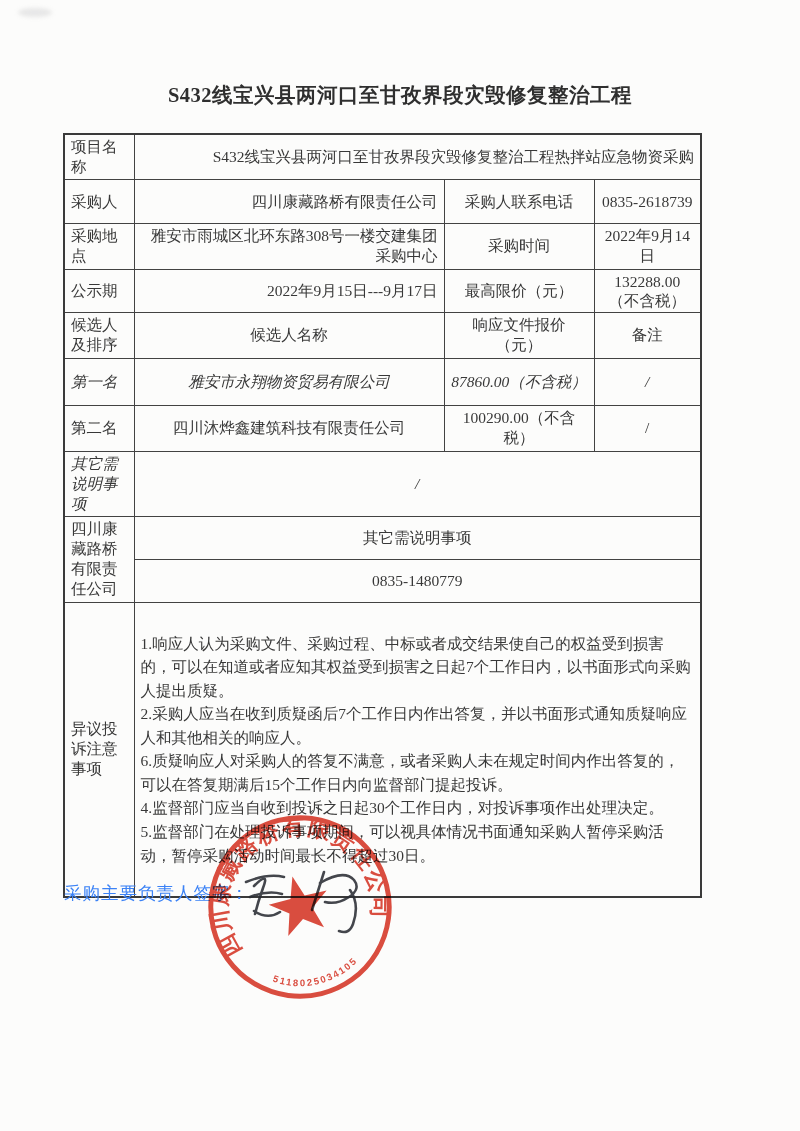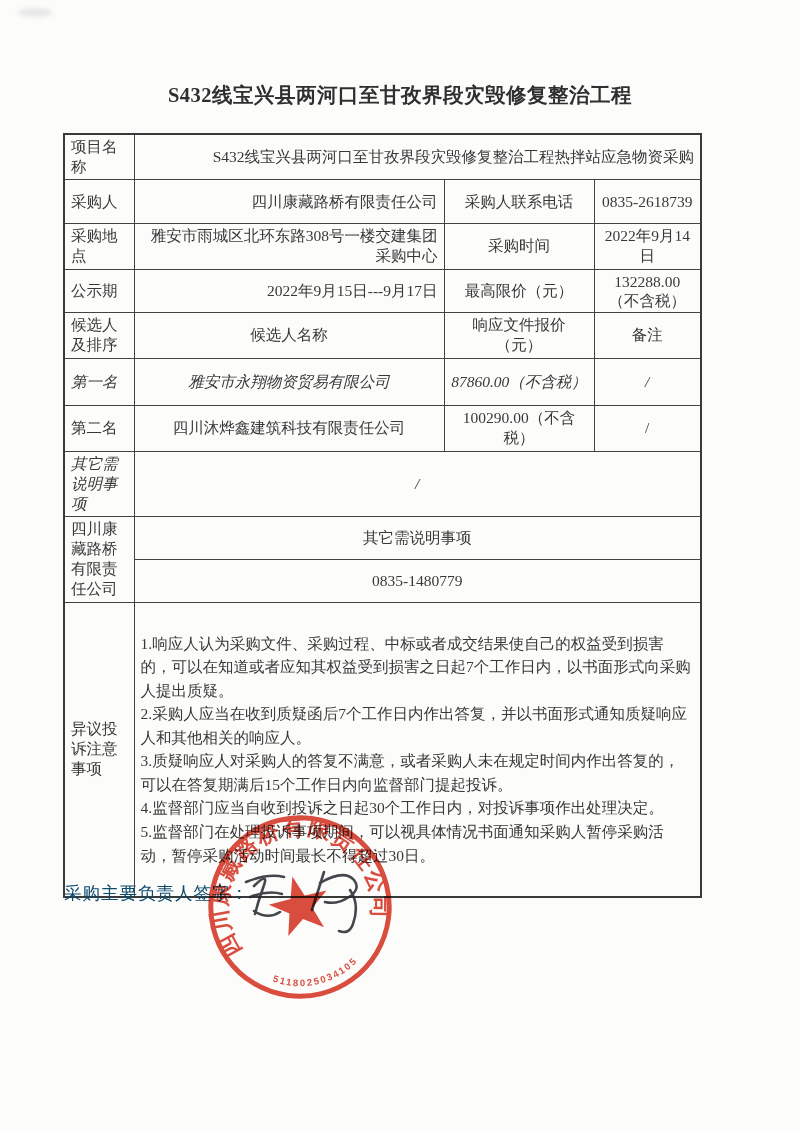--- a/index.html
+++ b/index.html
@@ -49,21 +49,21 @@
   tr.r7 td{ height:46px; }
   tr.r8 td{ height:47px;font-style:italic; }
   tr.r9a td{ height:38px; }
   tr.r9b td{ height:38px; }
   tr.r10 td{ height:295px; }
   .price2 div { line-height:1.25; text-align:center; }
   td.notices { vertical-align:middle; padding:10px 8px 14px 8px; }
   .notice-item { line-height:1.52; text-align:left; }
   .sig-row {
     position:absolute; left:64px; top:881px;
-    font-size:17.5px; color:#0c4a6e; letter-spacing:1px;
+    font-size:17.5px; color:#3b82f6; letter-spacing:1px;
   }
   .signature {
     position:absolute; left:232px; top:856px; width:180px; height:84px;
     pointer-events:none;
   }
   .stamp {
     position:absolute; left:205px; top:812px; width:190px; height:190px;
     transform:rotate(-14deg);
     opacity:.9;
     mix-blend-mode:multiply;
@@ -140,21 +140,21 @@
     <td class="center" colspan="3">其它需说明事项</td>
   </tr>
   <tr class="r9b">
     <td class="center" colspan="3">0835-1480779</td>
   </tr>
   <tr class="r10">
     <td class="lbl">异议投诉注意事项</td>
     <td class="notices" colspan="3">
       <div class="notice-item">1.响应人认为采购文件、采购过程、中标或者成交结果使自己的权益受到损害的，可以在知道或者应知其权益受到损害之日起7个工作日内，以书面形式向采购人提出质疑。</div>
       <div class="notice-item">2.采购人应当在收到质疑函后7个工作日内作出答复，并以书面形式通知质疑响应人和其他相关的响应人。</div>
-      <div class="notice-item">3.质疑响应人对采购人的答复不满意，或者采购人未在规定时间内作出答复的，可以在答复期满后15个工作日内向监督部门提起投诉。</div>
+      <div class="notice-item">6.质疑响应人对采购人的答复不满意，或者采购人未在规定时间内作出答复的，可以在答复期满后15个工作日内向监督部门提起投诉。</div>
       <div class="notice-item">4.监督部门应当自收到投诉之日起30个工作日内，对投诉事项作出处理决定。</div>
       <div class="notice-item">5.监督部门在处理投诉事项期间，可以视具体情况书面通知采购人暂停采购活动，暂停采购活动时间最长不得超过30日。</div>
     </td>
   </tr>
 </tbody>
   </table>
 
 <div class="sig-row">
   <span>采购主要负责人签字：</span>
 </div>

